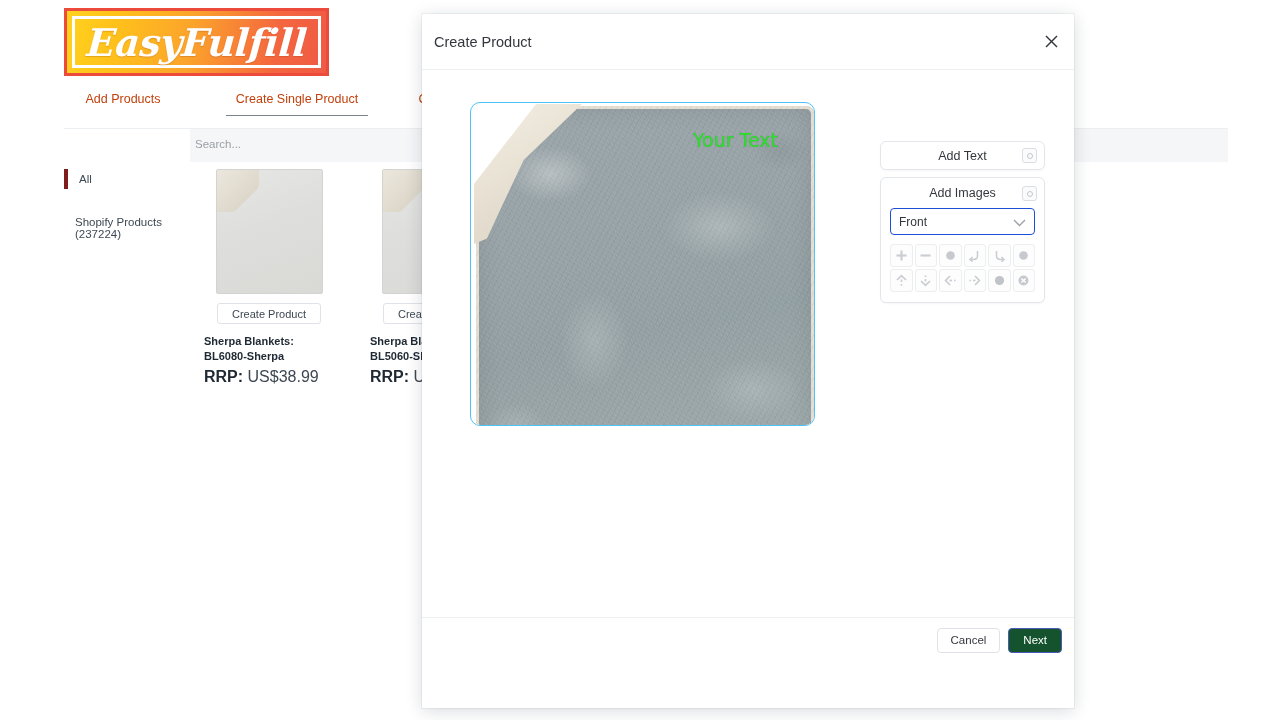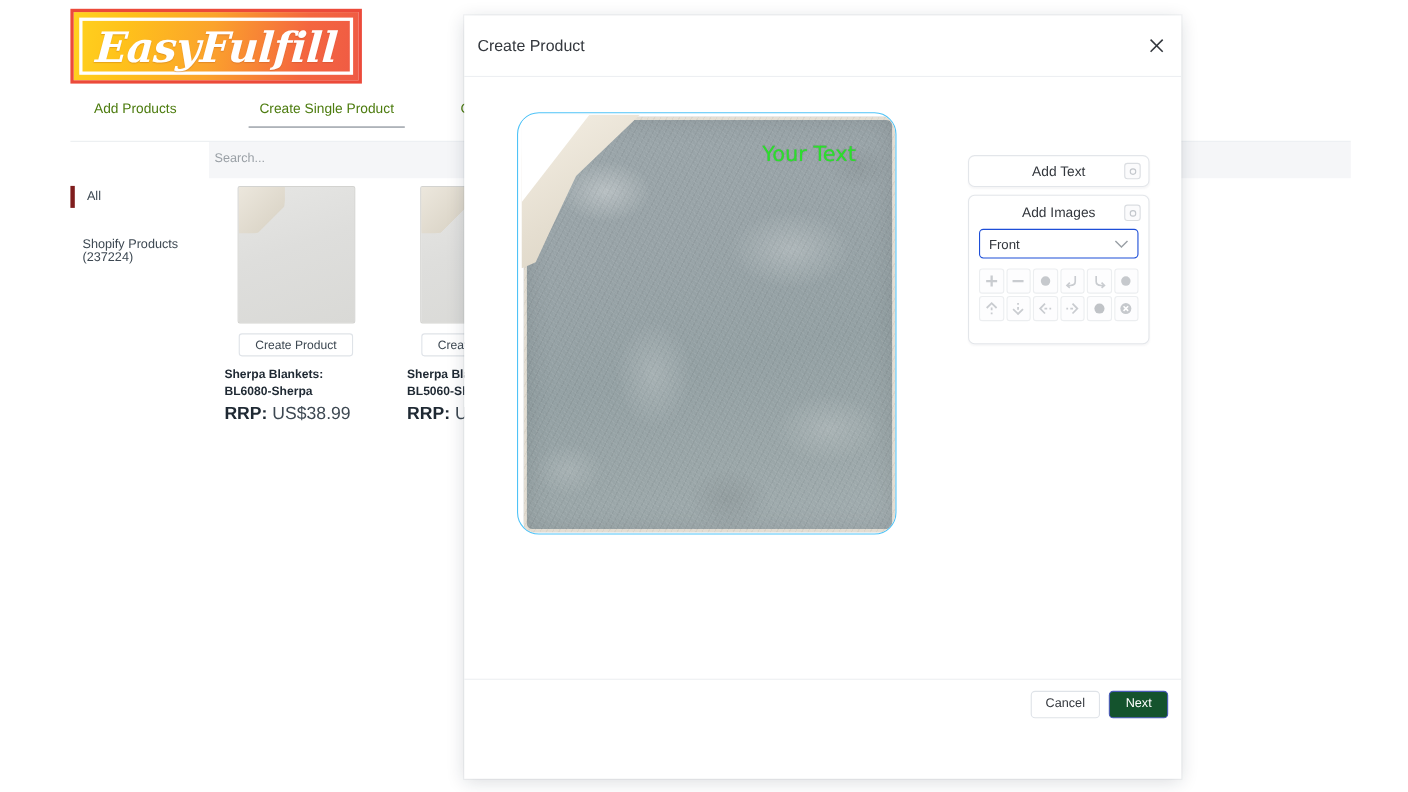--- a/index.html
+++ b/index.html
@@ -36,21 +36,21 @@
     transform: skewX(-4deg);
     white-space: nowrap;
   }
 
   .tabs {
     position: absolute; left: 64px; top: 86px;
     width: 1164px; height: 40px;
     display: flex; align-items: flex-start;
   }
   .tab {
-    font-size: 12.5px; color: #4d7c0f;
+    font-size: 12.5px; color: #c2410c;
     padding: 6px 0 9px 0;
     margin-right: 44px;
     white-space: nowrap;
     cursor: pointer;
     text-align: center;
   }
   .tab.t0 { width: 118px; }
   .tab.t1 { width: 142px; }
   .tab.t2 { width: 150px; }
   .tab.active { border-bottom: 1px solid #7a828c; }
@@ -153,23 +153,23 @@
     width: 22px; height: 22px;
     display: flex; align-items: center; justify-content: center;
     cursor: pointer;
   }
   .modal-close svg { display: block; }
 
   .modal-body { position: relative; height: 592px; }
 
   .canvas-frame {
     position: absolute; left: 48px; top: 32px;
-    width: 345px; height: 384px;
+    width: 345px; height: 324px;
     border: 1.5px solid #4fc3f7;
-    border-radius: 20px;
+    border-radius: 10px;
     background: #ffffff;
     overflow: hidden;
   }
   .blanket {
     position: absolute; left: 5px; top: 3px;
     width: 338px; height: 378px;
     border-radius: 8px;
     background:
       radial-gradient(ellipse 60px 40px at 22% 18%, rgba(255,255,255,.30), rgba(255,255,255,0) 70%),
       radial-gradient(ellipse 80px 50px at 72% 32%, rgba(255,255,255,.22), rgba(255,255,255,0) 70%),
@@ -215,21 +215,21 @@
 
   .tools { position: absolute; left: 458px; top: 71px; width: 165px; }
   .tool-card {
     background: #ffffff;
     border: 1px solid #e3e6ea;
     border-radius: 6px;
     position: relative;
     box-shadow: 0 1px 2px rgba(20,30,50,.04);
   }
   .tool-card.add-text { height: 29px; display: flex; align-items: center; justify-content: center; }
-  .tool-card.add-images { margin-top: 7px; padding: 8px 9px 20px 9px; }
+  .tool-card.add-images { margin-top: 7px; padding: 8px 9px 10px 9px; }
   .tool-label { font-size: 12.5px; color: #33373d; }
   .add-images-label { display: block; text-align: center; font-size: 12.5px; color: #33373d; margin-bottom: 8px; }
   .cam-btn {
     position: absolute; right: 7px; top: 6px;
     width: 15px; height: 15px;
     border: 1px solid #dadde1;
     border-radius: 3px;
     background: #fbfbfc;
     display: flex; align-items: center; justify-content: center;
     cursor: pointer;

